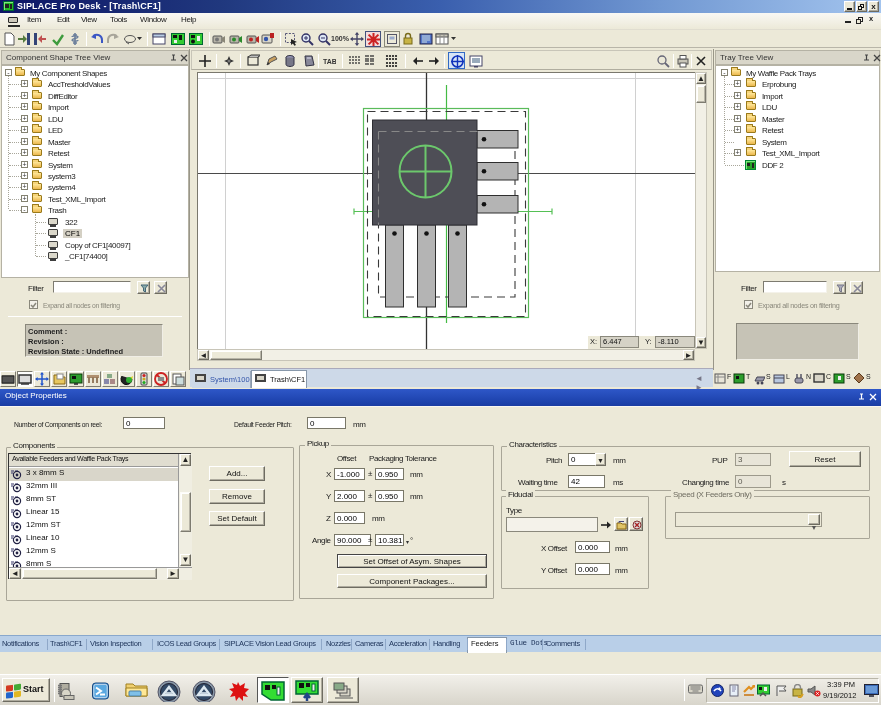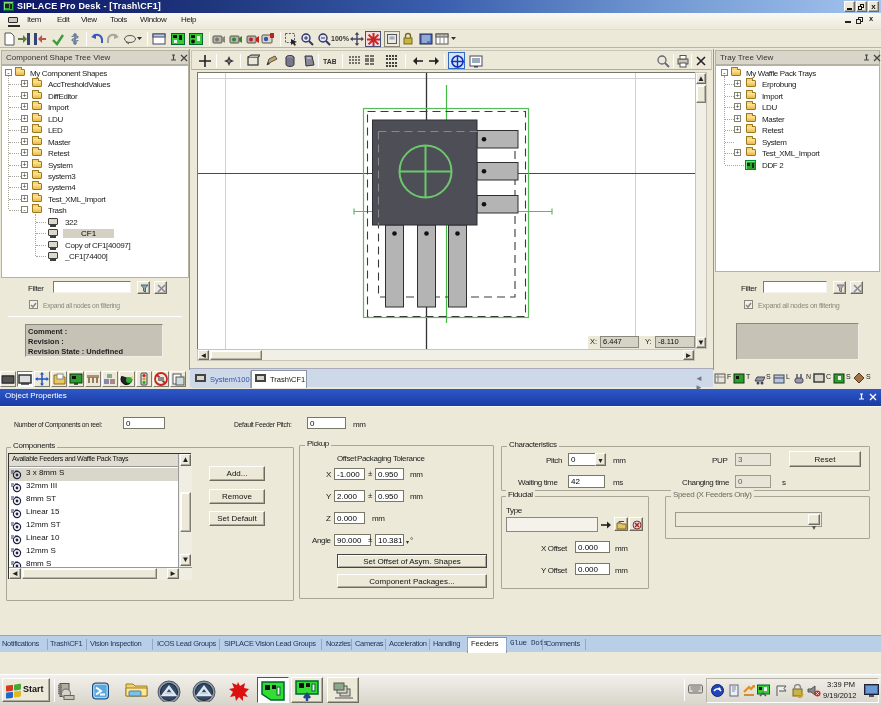--- a/index.html
+++ b/index.html
@@ -245,21 +245,21 @@
 <div class="lbl" style="left:46px;top:129px;">Test_XML_Import</div>
 <div class="abs" style="left:7px;top:144px;width:12px;height:1px;border-top:1px dotted #a8a69a;"></div>
 <div class="pm" style="left:19px;top:140px;">-</div>
 <div class="folder" style="left:30px;top:140px;"></div>
 <div class="lbl" style="left:46px;top:140px;">Trash</div>
 <div class="abs" style="left:34px;top:156px;width:10px;height:1px;border-top:1px dotted #a8a69a;"></div>
 <div class="leafmon" style="left:46px;top:152px;"></div>
 <div class="lbl" style="left:63px;top:152px;">322</div>
 <div class="abs" style="left:34px;top:167px;width:10px;height:1px;border-top:1px dotted #a8a69a;"></div>
 <div class="leafmon" style="left:46px;top:163px;"></div>
-<div class="abs" style="left:61px;top:163px;background:#d4d0c4;font-size:8px;color:#000;padding:0 18px;">CF1</div>
+<div class="abs" style="left:61px;top:163px;background:#d4d0c4;font-size:8px;color:#000;padding:0 2px;">CF1</div>
 <div class="abs" style="left:34px;top:179px;width:10px;height:1px;border-top:1px dotted #a8a69a;"></div>
 <div class="leafmon" style="left:46px;top:175px;"></div>
 <div class="lbl" style="left:63px;top:175px;">Copy of CF1[40097]</div>
 <div class="abs" style="left:34px;top:190px;width:10px;height:1px;border-top:1px dotted #a8a69a;"></div>
 <div class="leafmon" style="left:46px;top:186px;"></div>
 <div class="lbl" style="left:63px;top:186px;">_CF1[74400]</div>
 </div>
 <div class="lbl" style="left:28px;top:235px;">Filter</div>
 <div class="sunk abs" style="left:53px;top:232px;width:78px;height:12px;"></div>
 <div class="btn abs" style="left:137px;top:232px;width:13px;height:13px;">
@@ -765,21 +765,21 @@
           <div class="raised abs" style="left:13px;top:0px;width:135px;height:11px;"></div>
           <div class="scroll-btn" style="left:158px;top:0px;width:12px;height:11px;"><span class="arr">►</span></div>
         </div>
 </div>
 <div class="btn abs" style="left:209px;top:59px;width:56px;height:15px;font-size:8px;text-align:center;line-height:14px;color:#111;">Add...</div>
 <div class="btn abs" style="left:209px;top:82px;width:56px;height:15px;font-size:8px;text-align:center;line-height:14px;color:#111;">Remove</div>
 <div class="btn abs" style="left:209px;top:104px;width:56px;height:15px;font-size:8px;text-align:center;line-height:14px;color:#111;">Set Default</div>
 <div class="grp" style="left:299px;top:38px;width:195px;height:154px;"></div>
 <div class="grpl" style="left:305px;top:32px;">Pickup</div>
 <div class="lbl" style="left:337px;top:47px;">Offset</div>
-<div class="lbl" style="left:357px;top:47px;">Packaging Tolerance</div>
+<div class="lbl" style="left:369px;top:47px;">Packaging Tolerance</div>
 <div class="lbl" style="left:326px;top:63px;">X</div>
 <div class="inp" style="left:334px;top:61px;width:31px;height:12px;">-1.000</div>
 <div class="lbl" style="left:368px;top:62px;">±</div>
 <div class="inp" style="left:375px;top:61px;width:29px;height:12px;">0.950</div>
 <div class="lbl" style="left:410px;top:63px;">mm</div>
 <div class="lbl" style="left:326px;top:85px;">Y</div>
 <div class="inp" style="left:334px;top:83px;width:31px;height:12px;">2.000</div>
 <div class="lbl" style="left:368px;top:84px;">±</div>
 <div class="inp" style="left:375px;top:83px;width:29px;height:12px;">0.950</div>
 <div class="lbl" style="left:410px;top:85px;">mm</div>

